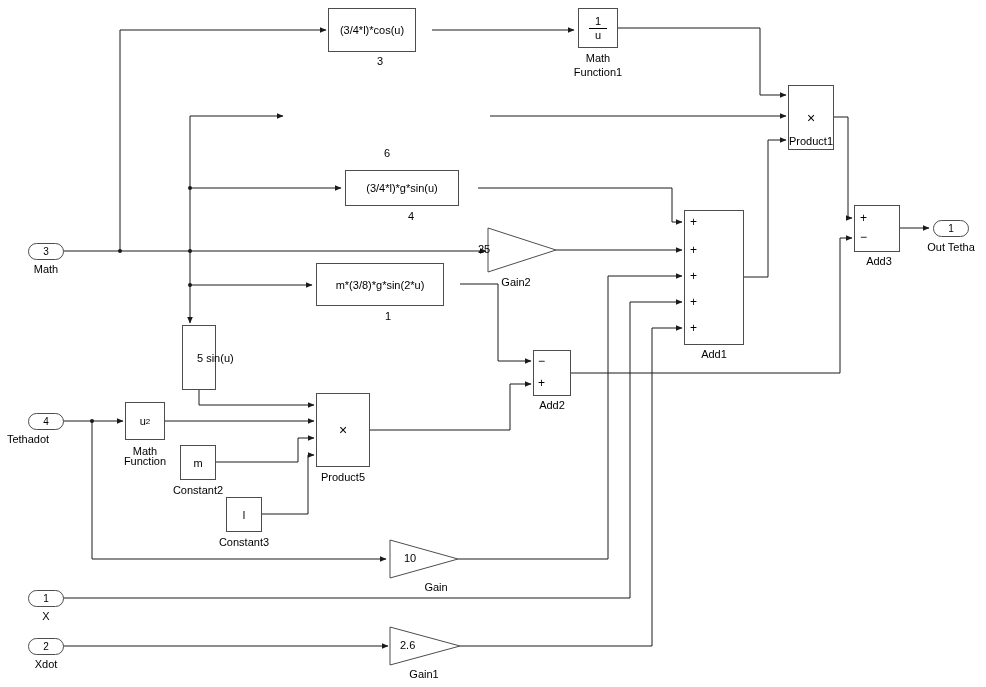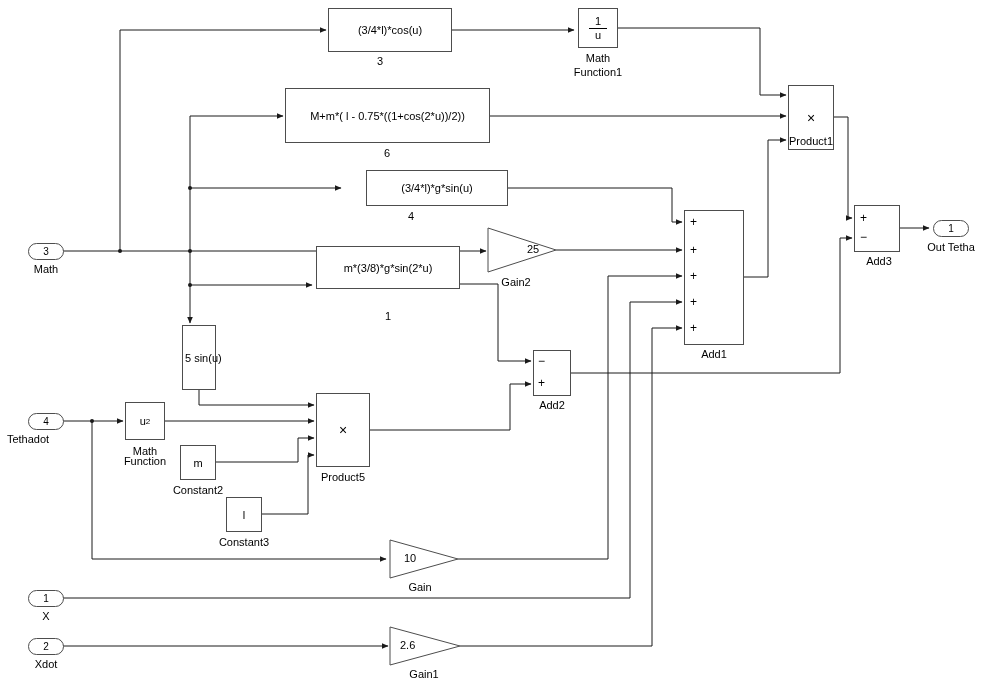--- a/index.html
+++ b/index.html
@@ -6,21 +6,21 @@
   #canvas {
     position:relative; width:986px; height:687px; background:#fff;
     font-family:"Liberation Sans", sans-serif; color:#000; overflow:hidden;
   }
   svg.wires { position:absolute; left:0; top:0; }
   .block {
     position:absolute; background:#fff; border:1px solid #4d4d4d; box-sizing:border-box;
     display:flex; align-items:center; justify-content:center;
     font-size:11px; color:#000; white-space:nowrap;
   }
-  .tleft { justify-content:flex-start; padding-left:2px; overflow:visible; }
+  .tleft { justify-content:flex-start; padding-left:14px; overflow:visible; }
   .bname {
     position:absolute; transform:translateX(-50%); font-size:11px; color:#000;
     white-space:nowrap; text-align:center;
   }
   .port {
     position:absolute; width:36px; height:17px; border:1px solid #4d4d4d; border-radius:9px;
     background:#fff; box-sizing:border-box; display:flex; align-items:center; justify-content:center;
     font-size:10px; color:#000;
   }
   .sign { position:absolute; font-size:12px; line-height:11px; color:#000; }
@@ -126,48 +126,45 @@
   <div class="port" style="left:28px;top:638px">
     <span>2</span>
   </div>
   <div class="bname" style="left:46px;top:658px">Xdot</div>
 
   <div class="port" style="left:933px;top:220px">
     <span>1</span>
   </div>
   <div class="bname" style="left:951px;top:241px">Out Tetha</div>
 
-  <div class="block" style="left:328px;top:8px;width:124px;height:44px">
+  <div class="block" style="left:328px;top:8px;width:88px;height:44px">
     <span>(3/4*l)*cos(u)</span>
   </div>
   <div class="bname" style="left:380px;top:55px">3</div>
 
   <div class="block" style="left:578px;top:8px;width:40px;height:40px">
     <div class="frac">
       <div>1</div>
       <div class="den">u</div>
     </div>
   </div>
   <div class="bname" style="left:598px;top:52px">Math</div>
   <div class="bname" style="left:598px;top:66px">Function1</div>
 
-  <div class="block" style="left:285px;top:88px;width:205px;height:55px">
-    <span>M+m*( l - 0.75*((1+cos(2*u))/2))</span>
-  </div>
   <div class="bname" style="left:387px;top:147px">6</div>
 
-  <div class="block" style="left:366px;top:170px;width:142px;height:36px">
+  <div class="block" style="left:345px;top:170px;width:114px;height:36px">
     <span>(3/4*l)*g*sin(u)</span>
   </div>
   <div class="bname" style="left:411px;top:210px">4</div>
 
-  <div class="gainval" style="left:527px;top:243px">25</div>
+  <div class="gainval" style="left:478px;top:243px">25</div>
   <div class="bname" style="left:516px;top:276px">Gain2</div>
 
-  <div class="block" style="left:316px;top:246px;width:144px;height:43px">
+  <div class="block" style="left:316px;top:263px;width:128px;height:43px">
     <span>m*(3/8)*g*sin(2*u)</span>
   </div>
   <div class="bname" style="left:388px;top:310px">1</div>
 
   <div class="block tleft" style="left:182px;top:325px;width:34px;height:65px">
     <span>5 sin(u)</span>
   </div>
 
   <div class="block usq" style="left:125px;top:402px;width:40px;height:38px">
     <span>u</span>
@@ -211,18 +208,18 @@
   </div>
   <div class="bname" style="left:811px;top:135px">Product1</div>
 
   <div class="block" style="left:854px;top:205px;width:46px;height:47px">
     <span class="sign" style="left:5px;top:7px">+</span>
     <span class="sign" style="left:5px;top:26px">−</span>
   </div>
   <div class="bname" style="left:879px;top:255px">Add3</div>
 
   <div class="gainval" style="left:404px;top:552px">10</div>
-  <div class="bname" style="left:420px;top:581px">Gain</div>
+  <div class="bname" style="left:436px;top:581px">Gain</div>
 
   <div class="gainval" style="left:400px;top:639px">2.6</div>
   <div class="bname" style="left:424px;top:668px">Gain1</div>
 
 </div>
 
 </body></html>

